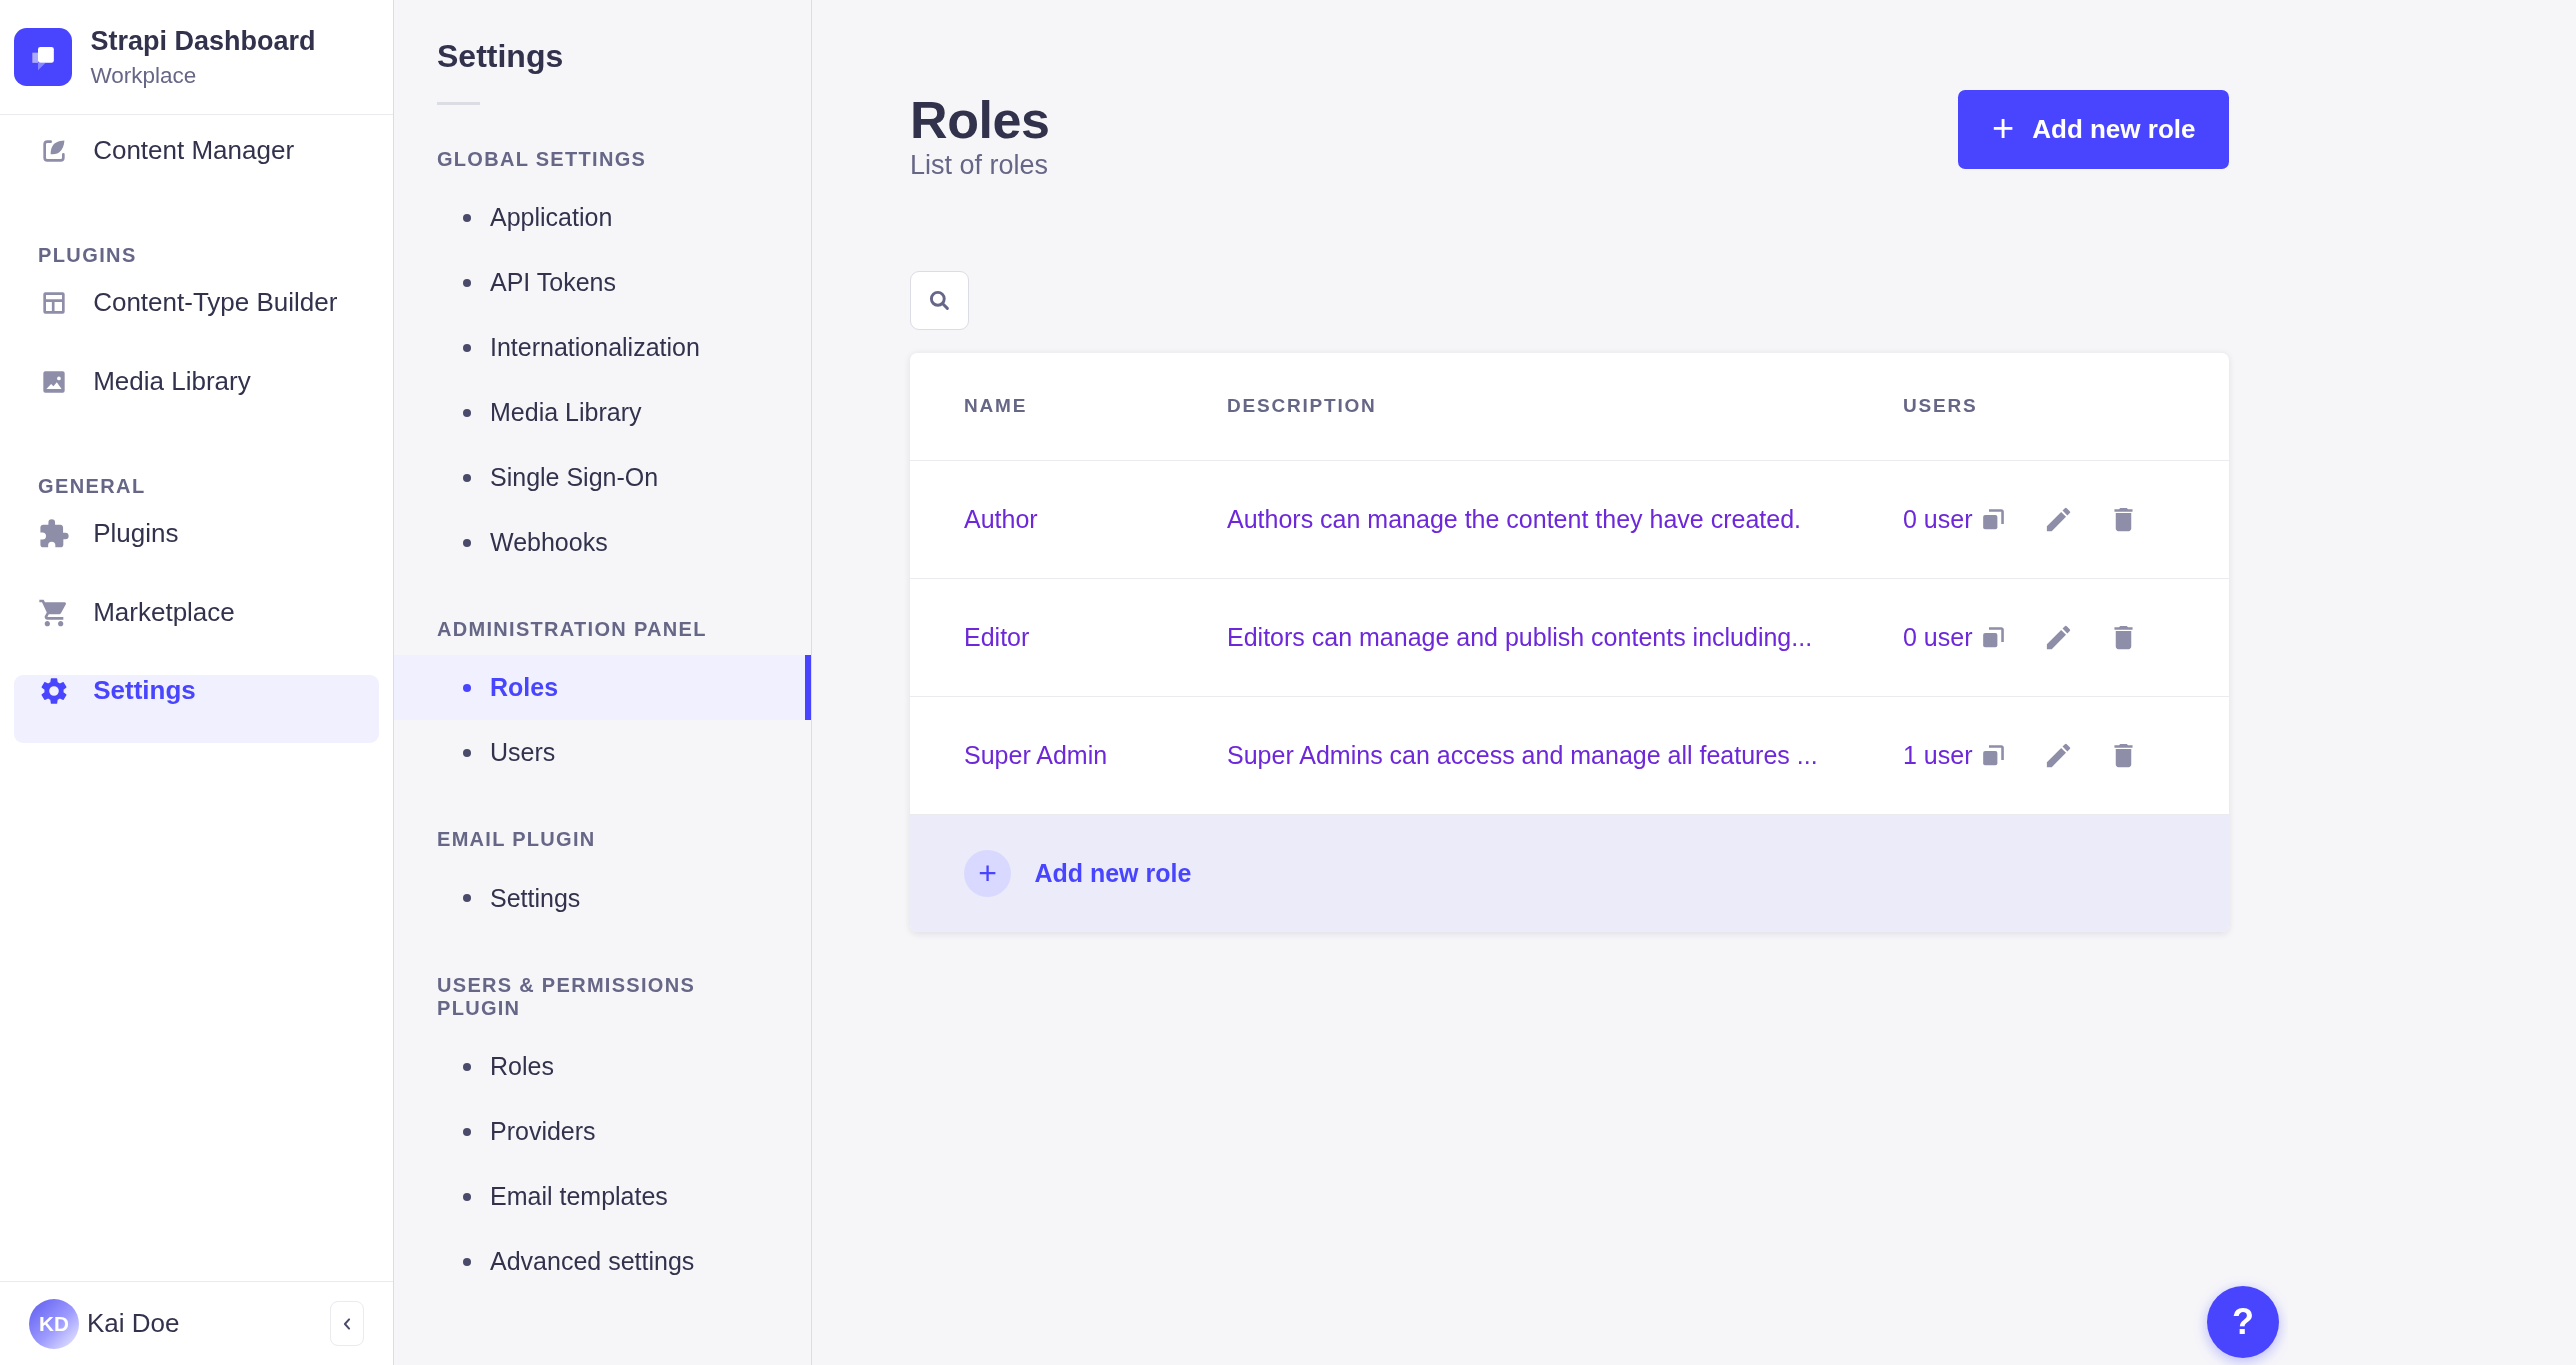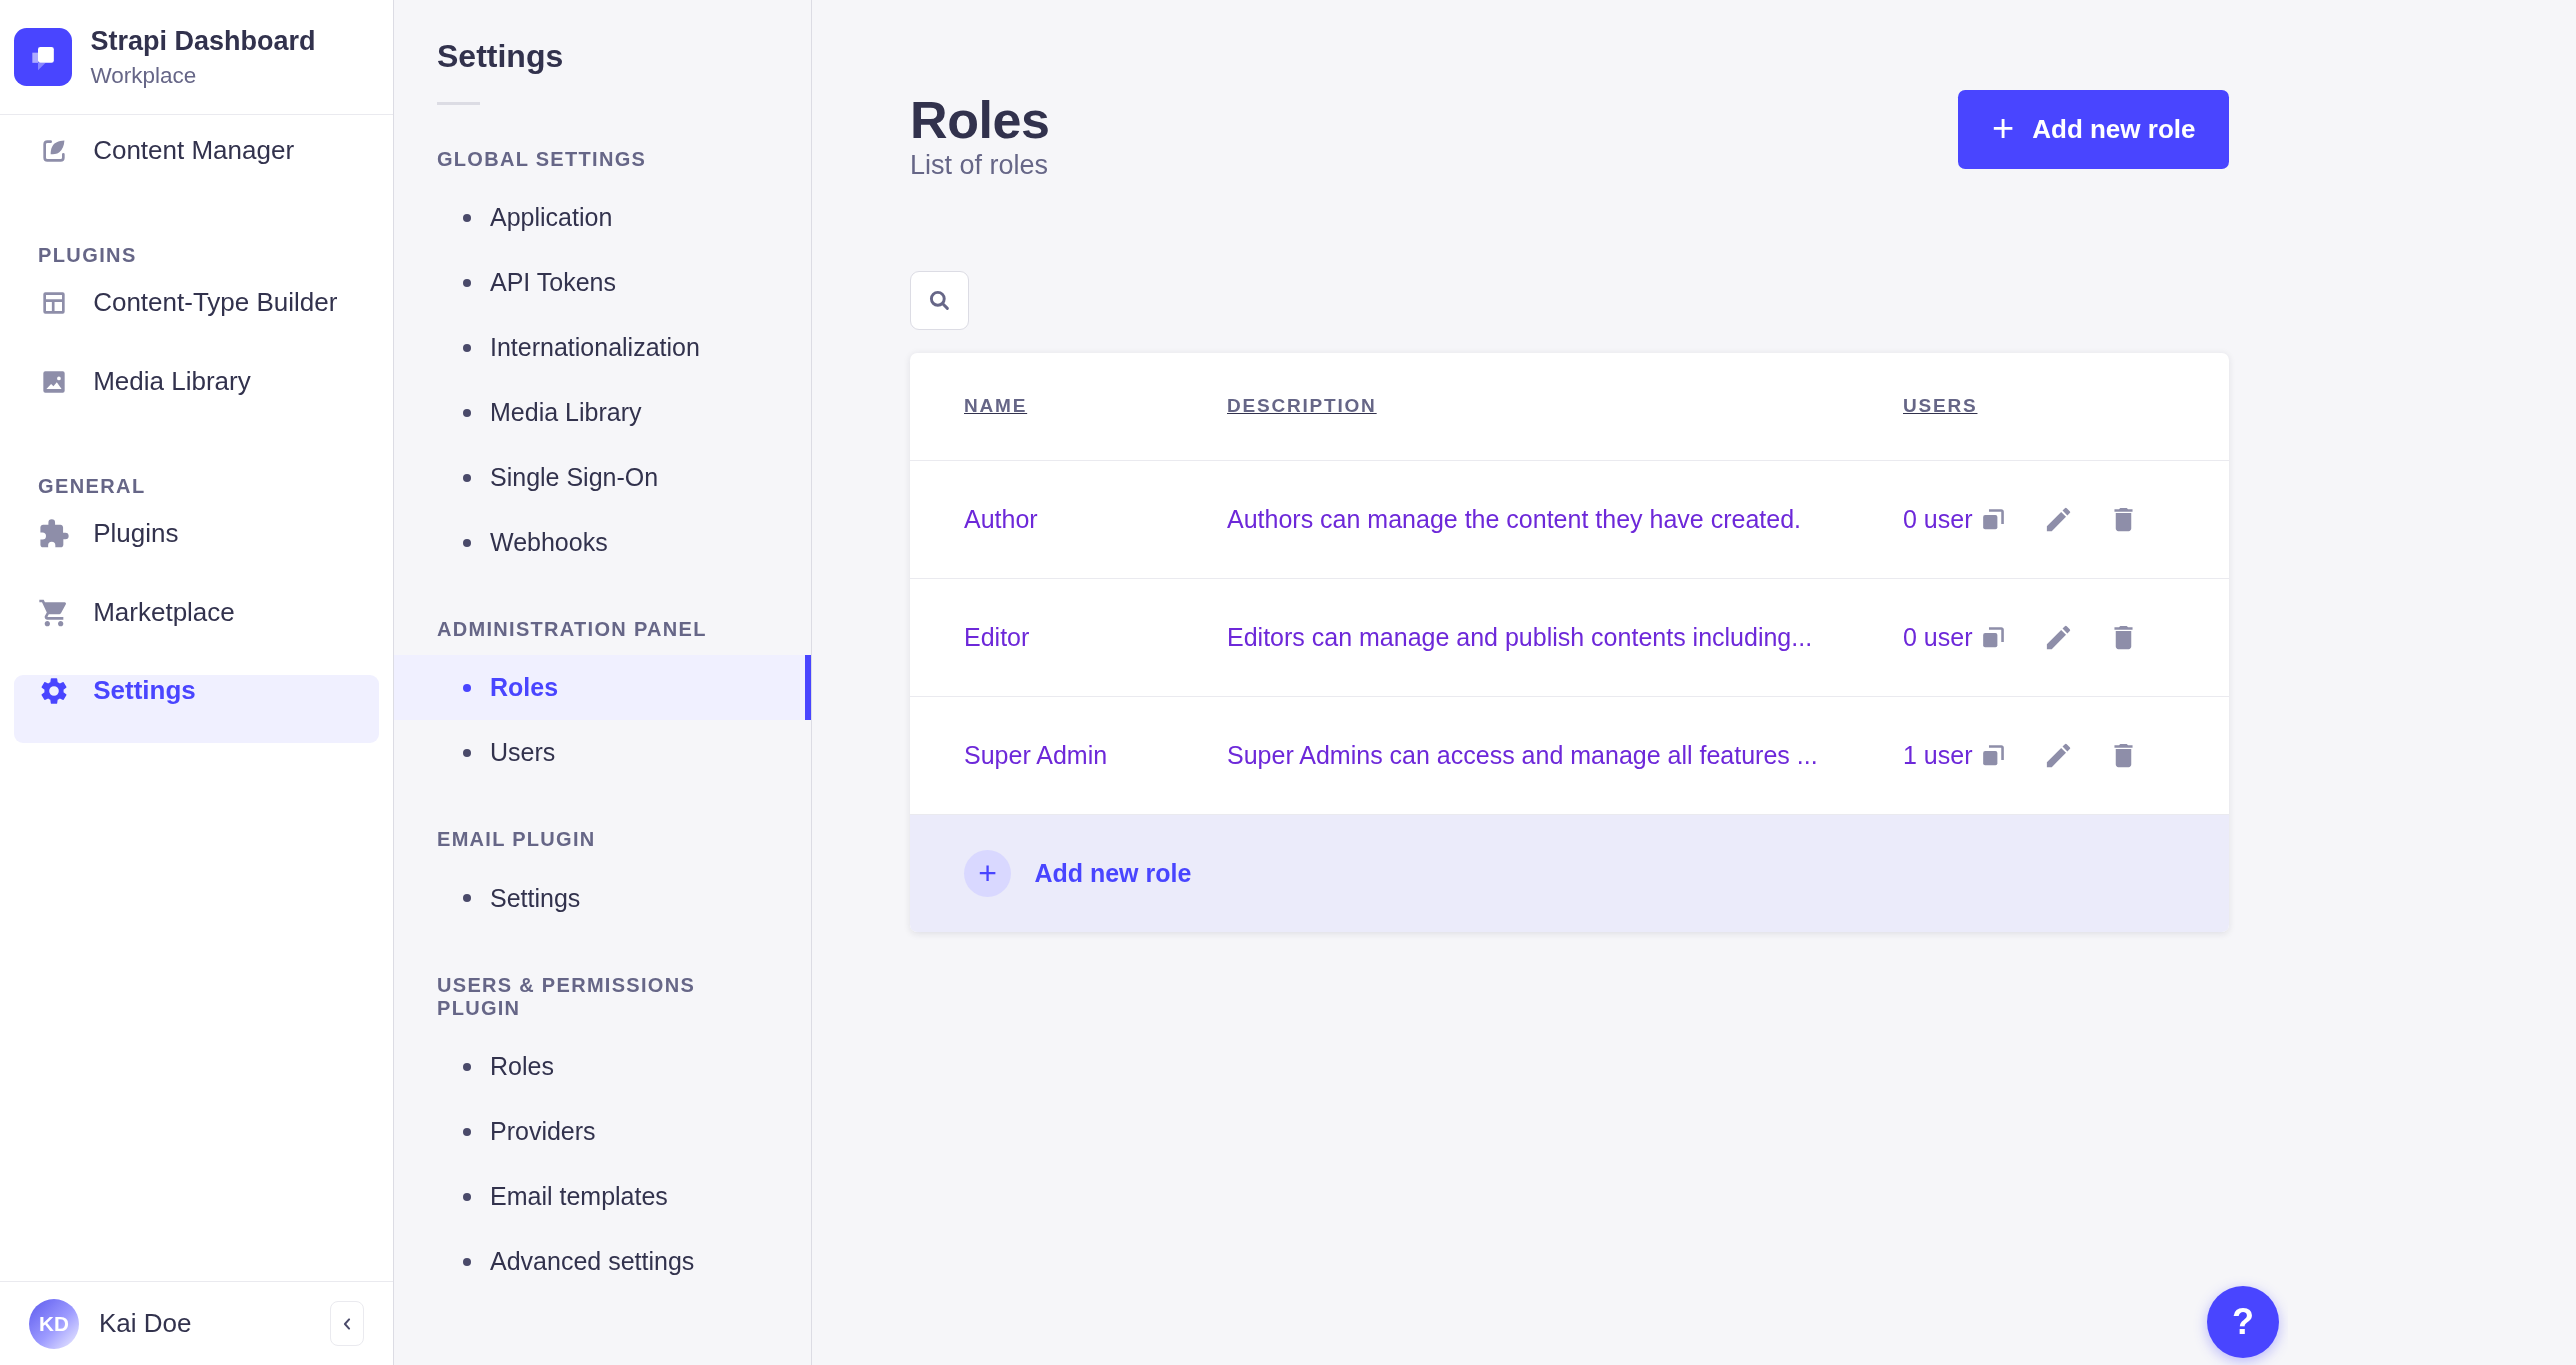--- a/index.html
+++ b/index.html
@@ -14,21 +14,21 @@
   .brand-name { font-size:27px; font-weight:700; color:#32324d; line-height:1.2; }
   .brand-workspace { font-size:22.5px; color:#666687; margin-top:6px; }
 
   .sidebar nav { flex:1; padding-top:20px; }
   .nav-item { display:flex; align-items:flex-start; gap:23.4px; height:68px; margin:0 14.4px 10.8px; padding:0 23.4px; border-radius:9px; font-size:26px; color:#32324d; cursor:pointer; }
   .nav-item .nav-icon { width:32px; height:32px; color:#8e8ea9; display:flex; align-items:center; justify-content:center; }
   .nav-item.active { background:#f0f0ff; color:#4945ff; font-weight:700; }
   .nav-item.active .nav-icon { color:#4945ff; }
   .nav-section-label { font-size:20px; font-weight:700; letter-spacing:1.4px; color:#666687; margin:41px 0 20px 38px; }
 
-  .sidebar-footer { height:84px; border-top:1.8px solid #eaeaef; display:flex; align-items:center; gap:20px; padding:0 29px; }
+  .sidebar-footer { height:84px; border-top:1.8px solid #eaeaef; display:flex; align-items:center; gap:8px; padding:0 29px; }
   .avatar { width:50px; height:50px; min-width:50px; border-radius:50%; background:linear-gradient(135deg,#5c5aee 0%,#9d9bff 55%,#f0f0ff 100%); color:#ffffff; font-size:20.7px; font-weight:700; display:flex; align-items:center; justify-content:center; cursor:pointer; }
   .user-name { flex:1; font-size:26px; color:#32324d; }
   .collapse-btn { width:34px; height:45px; border:1.8px solid #eaeaef; border-radius:8px; background:#ffffff; display:flex; align-items:center; justify-content:center; color:#4a4a6a; cursor:pointer; }
 
   
   .subnav { width:418px; min-width:418px; background:#f6f6f9; border-right:1.8px solid #dcdce4; padding-top:38px; }
   .subnav-title { font-size:32px; font-weight:700; color:#32324d; margin-left:43px; }
   .subnav-divider { width:43px; height:2.7px; background:#dcdce4; margin:27px 0 0 43px; }
   .subnav-section-label { font-size:20px; font-weight:700; letter-spacing:1.3px; color:#666687; margin:43px 43px 14.4px; }
   .subnav-item { position:relative; display:flex; align-items:center; height:65px; padding-left:69px; font-size:25px; color:#32324d; cursor:pointer; }
@@ -44,21 +44,21 @@
   .page-title { font-size:52px; font-weight:700; color:#32324d; letter-spacing:-0.4px; }
   .page-subtitle { font-size:27px; color:#666687; }
   .add-btn { display:flex; align-items:center; gap:18px; height:79px; padding:0 34px; background:#4945ff; border:none; border-radius:7.2px; color:#ffffff; font-family:inherit; font-size:26px; font-weight:700; cursor:pointer; }
   .add-btn .plus { font-size:38px; font-weight:400; line-height:1; margin-top:-3.6px; }
 
   .toolbar { margin-top:90px; }
   .search-btn { width:59px; height:59px; background:#ffffff; border:1.8px solid #dcdce4; border-radius:9px; display:flex; align-items:center; justify-content:center; color:#666687; cursor:pointer; }
 
   .card { margin-top:22.5px; background:#ffffff; border-radius:7.2px; box-shadow:0 1.8px 7.2px rgba(33,33,52,.10); }
   .trow { display:grid; grid-template-columns:263px 676px 1fr 162px; align-items:center; padding:0 90px 0 54px; }
-  .trow.thead { height:108px; border-bottom:1.8px solid #eaeaef;text-decoration:underline; }
+  .trow.thead { height:108px; border-bottom:1.8px solid #eaeaef; }
   .th { font-size:19px; font-weight:700; letter-spacing:1.8px; color:#666687; }
   .trow.tbody-row { height:118px; border-bottom:1.8px solid #eaeaef; cursor:pointer; }
   .tcell { font-size:25px; color:#6d28d9; white-space:nowrap; overflow:hidden; }
   .actions { display:flex; justify-content:flex-end; gap:34px; }
   .icon-btn { width:32px; height:32px; background:none; border:none; padding:0; color:#8e8ea9; cursor:pointer; display:flex; align-items:center; justify-content:center; }
 
   .tfooter { display:flex; align-items:center; gap:23.4px; height:117px; padding-left:54px; background:#ebebfa; border-radius:0 0 7.2px 7.2px; cursor:pointer; }
   .plus-badge { width:47px; height:47px; border-radius:50%; background:#d9d8ff; color:#4945ff; font-size:32px; font-weight:400; display:flex; align-items:center; justify-content:center; line-height:1; }
   .tfooter-label { font-size:25px; font-weight:700; color:#4945ff; }
 

